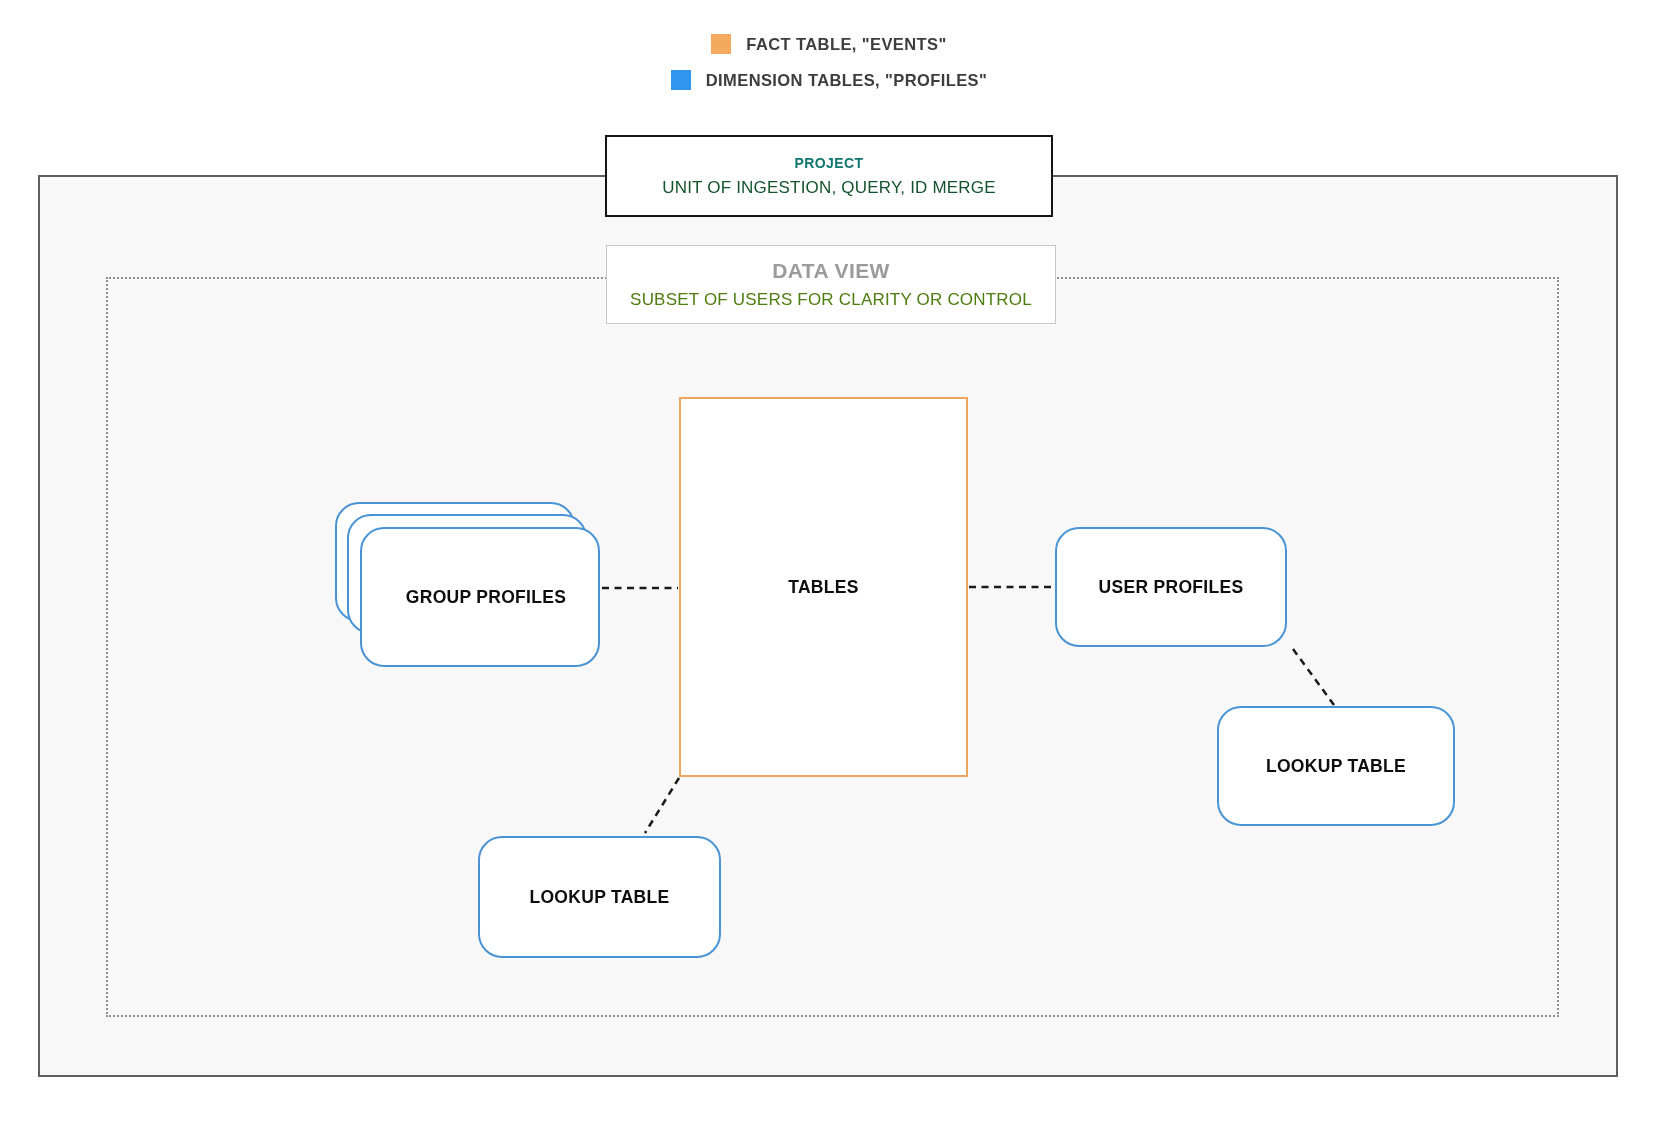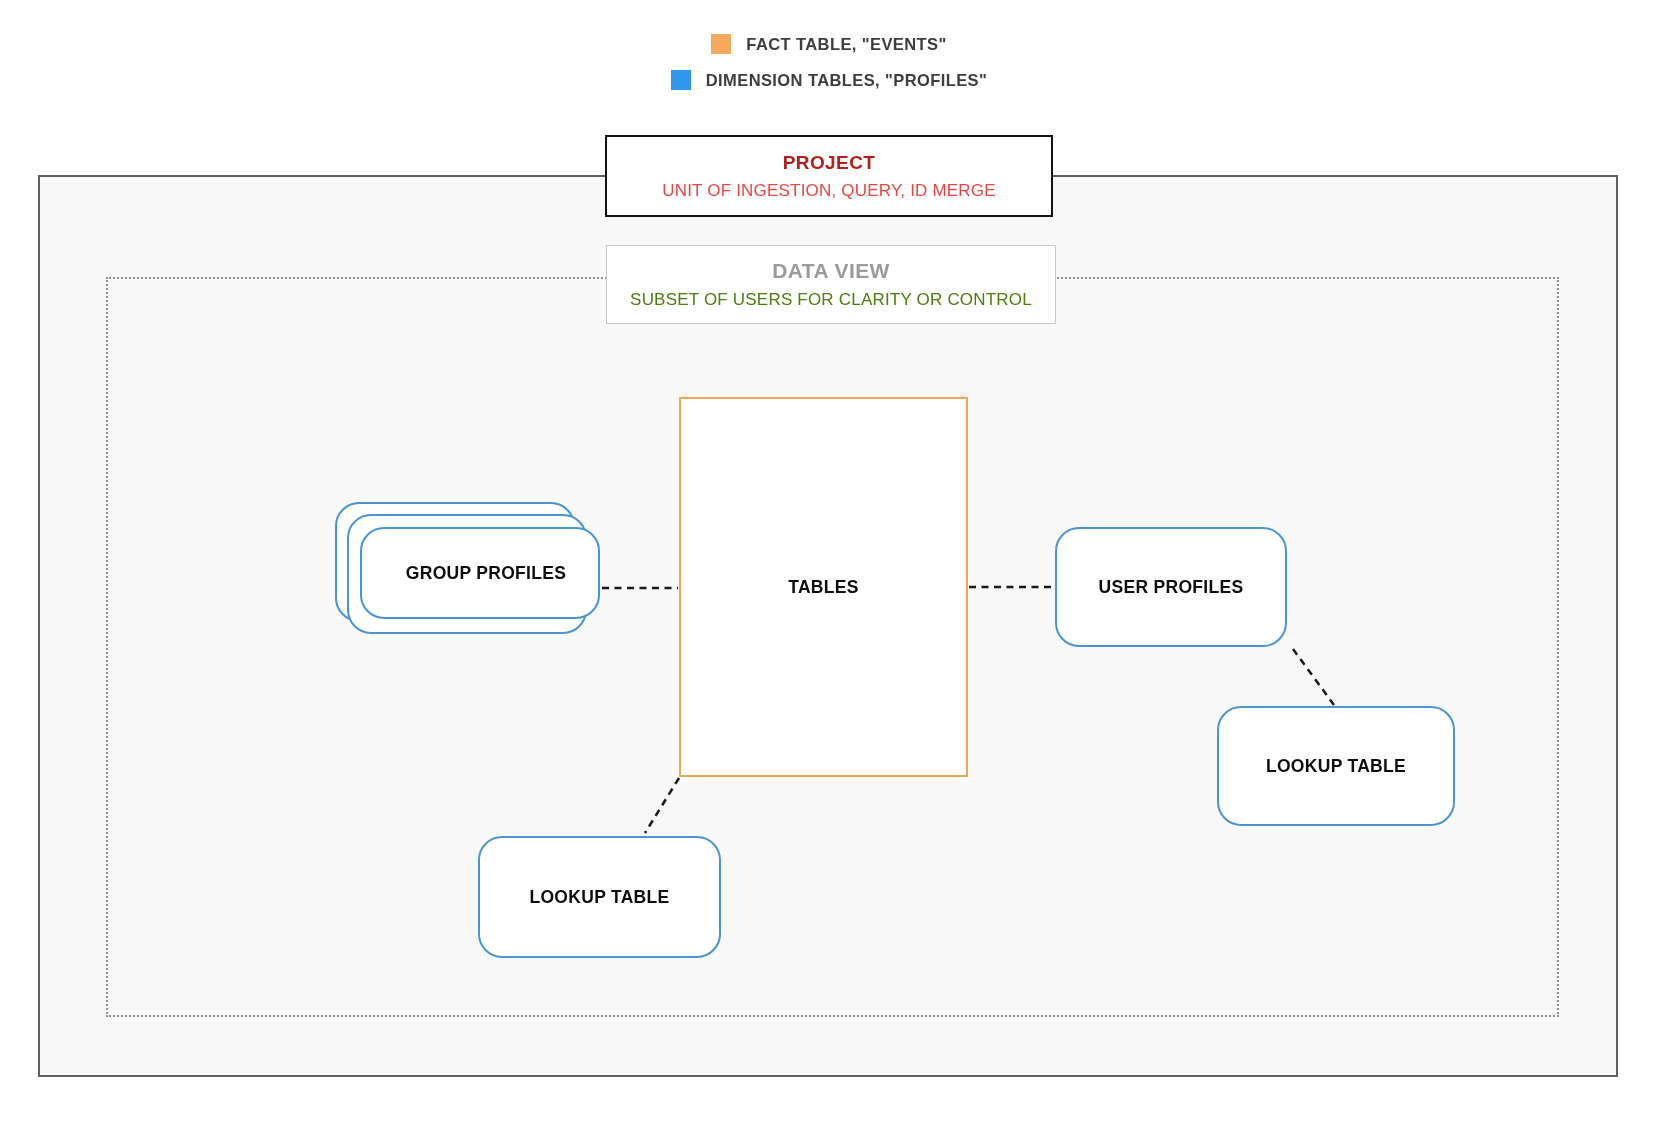--- a/index.html
+++ b/index.html
@@ -73,28 +73,28 @@
     flex-direction: column;
     justify-content: center;
     gap: 7px;
   }
   .project-box {
     left: 605px; top: 135px;
     width: 448px; height: 82px;
     border: 2px solid #141414;
   }
   .project-box .hb-title {
-    font-size: 19px;
-    font-weight: bold;
-    color: #b91c1c;
+    font-size: 14px;
+    font-weight: bold;
+    color: #0f766e;
     letter-spacing: 0.4px;
   }
   .project-box .hb-subtitle {
     font-size: 17px;
-    color: #ef4444;
+    color: #14532d;
     letter-spacing: 0.2px;
   }
   .dataview-box {
     left: 606px; top: 245px;
     width: 450px; height: 79px;
     border: 1px solid #c9c9c9;
   }
   .dataview-box .hb-title {
     font-size: 21px;
     font-weight: bold;
@@ -137,21 +137,21 @@
     left: 679px; top: 397px;
     width: 289px; height: 380px;
     border: 2px solid #eda75d;
   }
   .dim-card {
     border: 2px solid #4a93d4;
     border-radius: 24px;
   }
   .group-back  { left: 335px; top: 502px; width: 240px; height: 120px; }
   .group-mid   { left: 347px; top: 514px; width: 240px; height: 120px; }
-  .group-front { left: 360px; top: 527px; width: 240px; height: 92px; padding-left: 12px; }
+  .group-front { left: 360px; top: 527px; width: 240px; height: 140px; padding-left: 12px; }
   .user-box    { left: 1055px; top: 527px; width: 232px; height: 120px; }
   .lookup-right  { left: 1217px; top: 706px; width: 238px; height: 120px; }
   .lookup-bottom { left: 478px;  top: 836px; width: 243px; height: 122px; }
 </style>
 </head>
 <body>
 
 <div class="canvas">
 
   <div class="legend">

